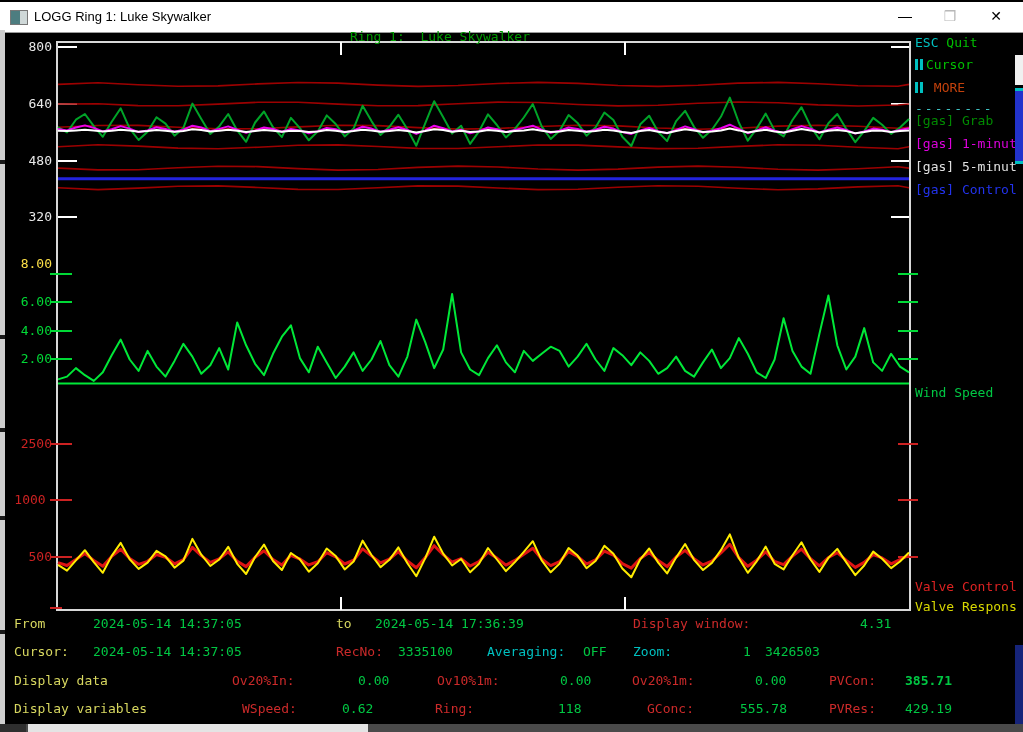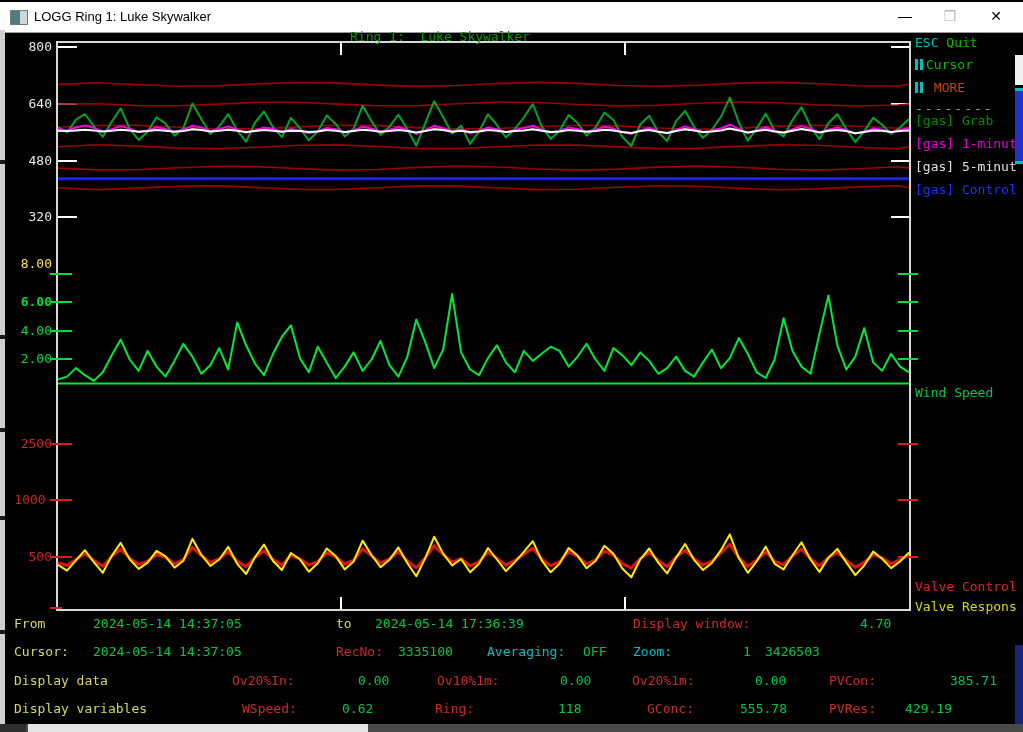--- a/index.html
+++ b/index.html
@@ -109,53 +109,53 @@
 <div class="t" style="left:915px;top:352px;color:#00c743;margin-top:33px;">Wind Speed</div>
 <div class="t" style="left:915px;top:579px;color:#dd2222;">Valve Control</div>
 <div class="t" style="left:915px;top:599px;color:#d8d800;">Valve Respons</div>
 
 <div id="ylabels">
     <span class="ylab" style="top: 39px; color: rgb(232, 232, 232);">800</span>
     <span class="ylab" style="top: 96px; color: rgb(232, 232, 232);">640</span>
     <span class="ylab" style="top: 153px; color: rgb(232, 232, 232);">480</span>
     <span class="ylab" style="top: 209px; color: rgb(232, 232, 232);">320</span>
     <span class="ylab" style="top: 256px; color: #fde047;">8.00</span>
-    <span class="ylab" style="top: 294px; color: rgb(0, 217, 54); font-weight: bold;">6.00</span>
+    <span class="ylab" style="top: 294px; color: rgb(0, 217, 54);">6.00</span>
     <span class="ylab" style="top: 323px; color: rgb(0, 217, 54);">4.00</span>
     <span class="ylab" style="top: 351px; color: rgb(0, 217, 54);">2.00</span>
     <span class="ylab" style="top: 436px; color: rgb(204, 34, 34);">2500</span>
     <span class="ylab" style="top: 492px; color: rgb(204, 34, 34); text-align: center;">1000</span>
     <span class="ylab" style="top: 549px; color: rgb(204, 34, 34);">500</span>
   </div>
 
 <div id="status">
     <span class="t yellow" style="left: 14px; top: 616px;">From</span>
     <span class="t green" style="left: 93px; top: 616px;">2024-05-14 14:37:05</span>
     <span class="t yellow" style="left: 336px; top: 616px;">to</span>
     <span class="t green" style="left: 375px; top: 616px;">2024-05-14 17:36:39</span>
     <span class="t red" style="left: 633px; top: 616px;">Display window:</span>
-    <span class="t green" style="left: 860px; top: 616px;">4.70</span>
+    <span class="t green" style="left: 860px; top: 616px;">4.31</span>
     <span class="t yellow" style="left: 14px; top: 644px;">Cursor:</span>
     <span class="t green" style="left: 93px; top: 644px;">2024-05-14 14:37:05</span>
     <span class="t red" style="left: 336px; top: 644px;">RecNo:</span>
     <span class="t green" style="left: 398px; top: 644px;">3335100</span>
     <span class="t cyan" style="left: 487px; top: 644px;">Averaging:</span>
     <span class="t green" style="left: 583px; top: 644px;">OFF</span>
     <span class="t cyan" style="left: 633px; top: 644px; text-align: center;">Zoom:</span>
     <span class="t green" style="left: 743px; top: 644px;">1</span>
     <span class="t green" style="left: 765px; top: 644px;">3426503</span>
     <span class="t yellow" style="left: 14px; top: 673px;">Display data</span>
     <span class="t red" style="left: 232px; top: 673px;">Ov20%In:</span>
     <span class="t green" style="left: 358px; top: 673px;">0.00</span>
     <span class="t red" style="left: 437px; top: 673px;">Ov10%1m:</span>
     <span class="t green" style="left: 560px; top: 673px;">0.00</span>
     <span class="t red" style="left: 632px; top: 673px;">Ov20%1m:</span>
     <span class="t green" style="left: 755px; top: 673px;">0.00</span>
     <span class="t red" style="left: 829px; top: 673px;">PVCon:</span>
-    <span class="t green" style="left: 950px; top: 673px;">385.71</span>
+    <span class="t green" style="left: 905px; top: 673px; font-weight: bold;">385.71</span>
     <span class="t yellow" style="left: 14px; top: 701px;">Display variables</span>
     <span class="t red" style="left: 242px; top: 701px;">WSpeed:</span>
     <span class="t green" style="left: 342px; top: 701px;">0.62</span>
     <span class="t red" style="left: 435px; top: 701px;">Ring:</span>
     <span class="t green" style="left: 558px; top: 701px;">118</span>
     <span class="t red" style="left: 647px; top: 701px;">GConc:</span>
     <span class="t green" style="left: 740px; top: 701px;">555.78</span>
     <span class="t red" style="left: 829px; top: 701px;">PVRes:</span>
     <span class="t green" style="left: 905px; top: 701px;">429.19</span>
   </div>

